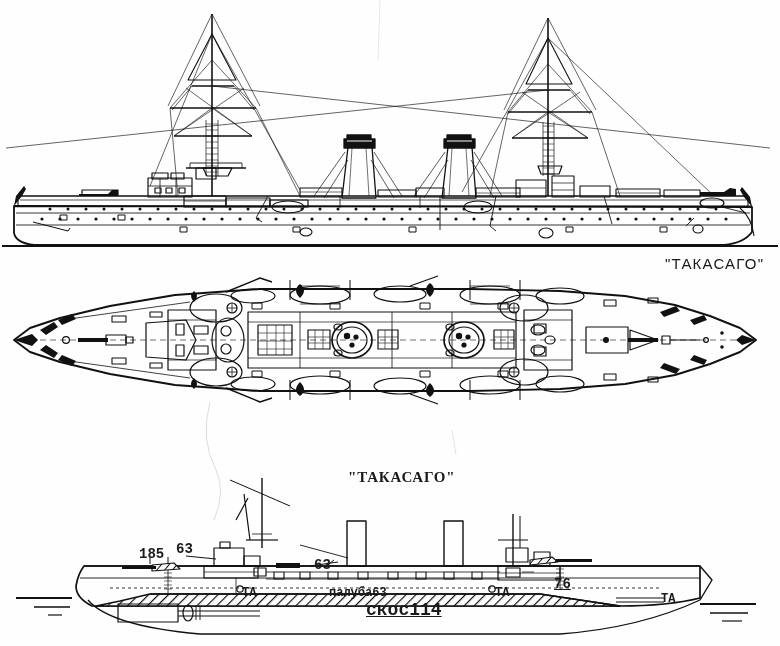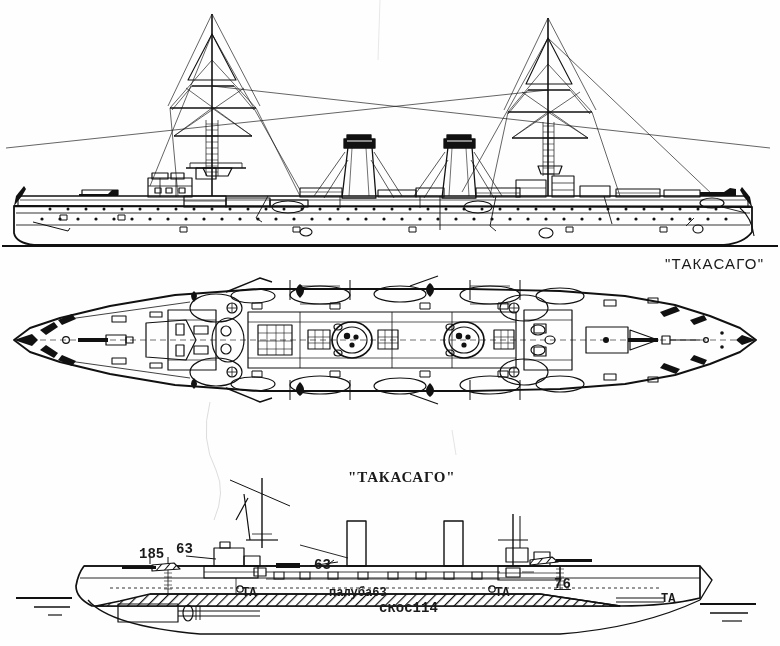--- a/index.html
+++ b/index.html
@@ -11,21 +11,21 @@
   .lbl-sans{font-family:"Liberation Sans",sans-serif;font-weight:500;letter-spacing:1.2px;}
   .lbl-serif{font-family:"Liberation Serif",serif;font-weight:700;letter-spacing:.8px;}
   .lbl-mono{font-family:"Liberation Mono",monospace;font-weight:700;}
   #title-main{left:665px;top:255px;font-size:15px;}
   #title-section{left:348px;top:469px;font-size:15px;}
   .ann{font-size:14px;}
   #ann-114{left:139px;top:546px;}
   #ann-63a{left:176px;top:541px;}
   #ann-63b{left:314px;top:557px;}
   #ann-deck{left:329px;top:586px;font-size:12px;letter-spacing:0;}
-  #ann-skos{left:379px;top:600px;font-size:14px;letter-spacing:0;}
+  #ann-skos{left:366px;top:600px;font-size:18px;letter-spacing:0;text-decoration:underline;}
   #ann-76{left:554px;top:576px;text-decoration:underline;}
   #ann-ta1{left:242px;top:586px;font-size:12px;}
   #ann-ta2{left:495px;top:586px;font-size:12px;}
   #ann-ta3{left:661px;top:592px;font-size:12px;}
 </style>
 </head>
 <body>
 
 <div id="page">
 

